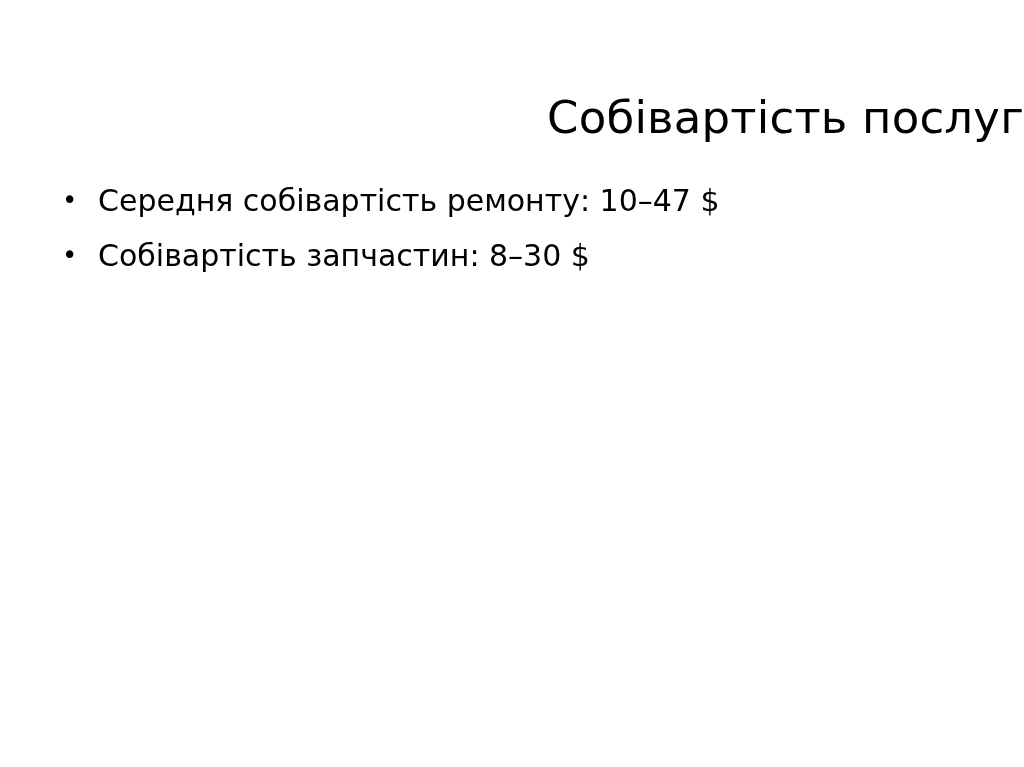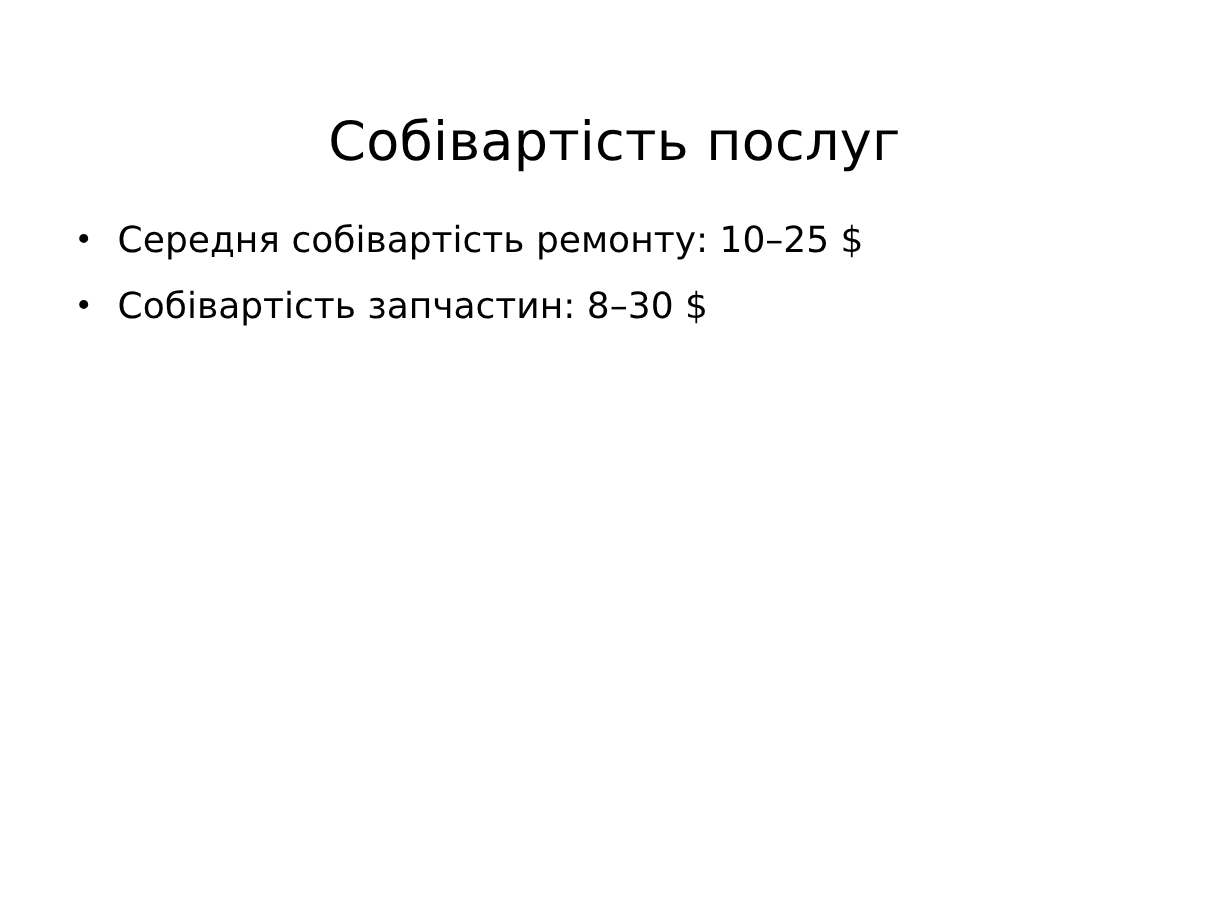--- a/index.html
+++ b/index.html
@@ -20,21 +20,21 @@
     width: 1024px;
     height: 767px;
     background: #ffffff;
     box-sizing: border-box;
   }
   .slide-title {
     position: absolute;
     left: 0;
     top: 62px;
     width: 1024px;
-    text-align: center;
+    text-align: right;
     font-size: 45px;
     line-height: 1.15;
     font-weight: 400;
     letter-spacing: 0.2px;
     color: #000000;
   }
   .body-list {
     position: absolute;
     left: 52px;
     top: 186px;
@@ -70,21 +70,21 @@
 <body>
 
 <div class="slide">
 
   <h1 class="slide-title">Собівартість послуг</h1>
 
   <ul class="body-list">
 
     <li class="bullet-item">
       <span class="bullet-marker">•</span>
-      <span class="bullet-text">Середня собівартість ремонту: 10–25 $</span>
+      <span class="bullet-text">Середня собівартість ремонту: 10–47 $</span>
     </li>
 
     <li class="bullet-item">
       <span class="bullet-marker">•</span>
       <span class="bullet-text">Собівартість запчастин: 8–30 $</span>
     </li>
 
   </ul>
 
 </div>

